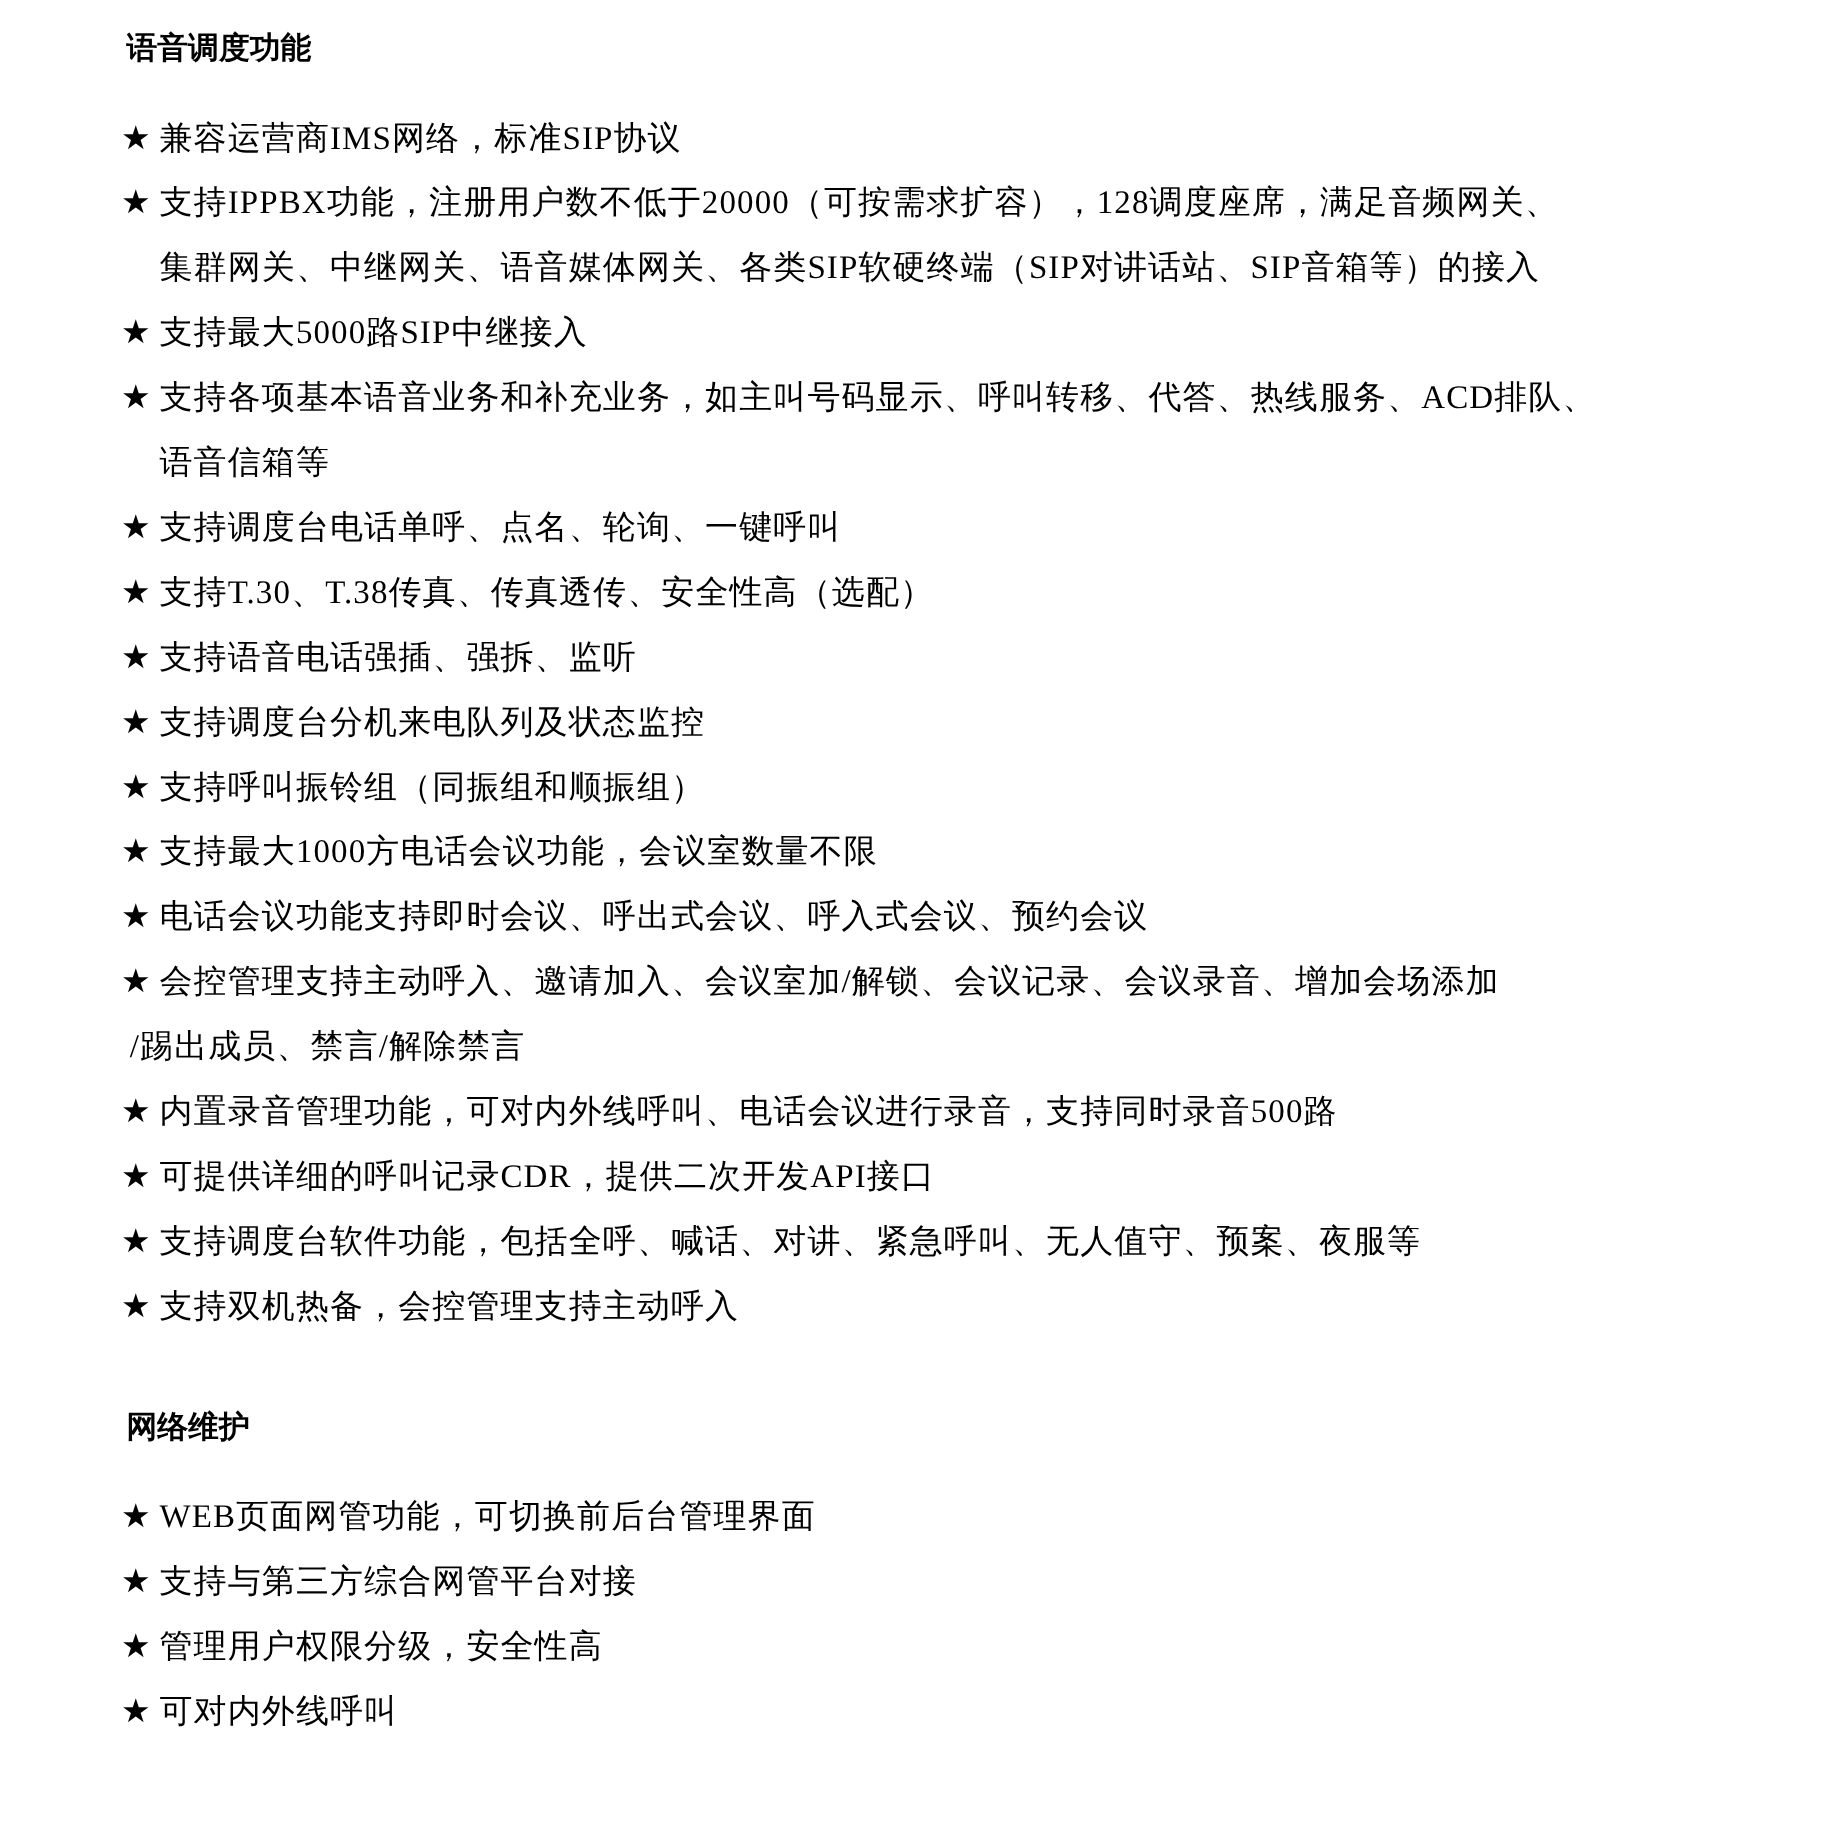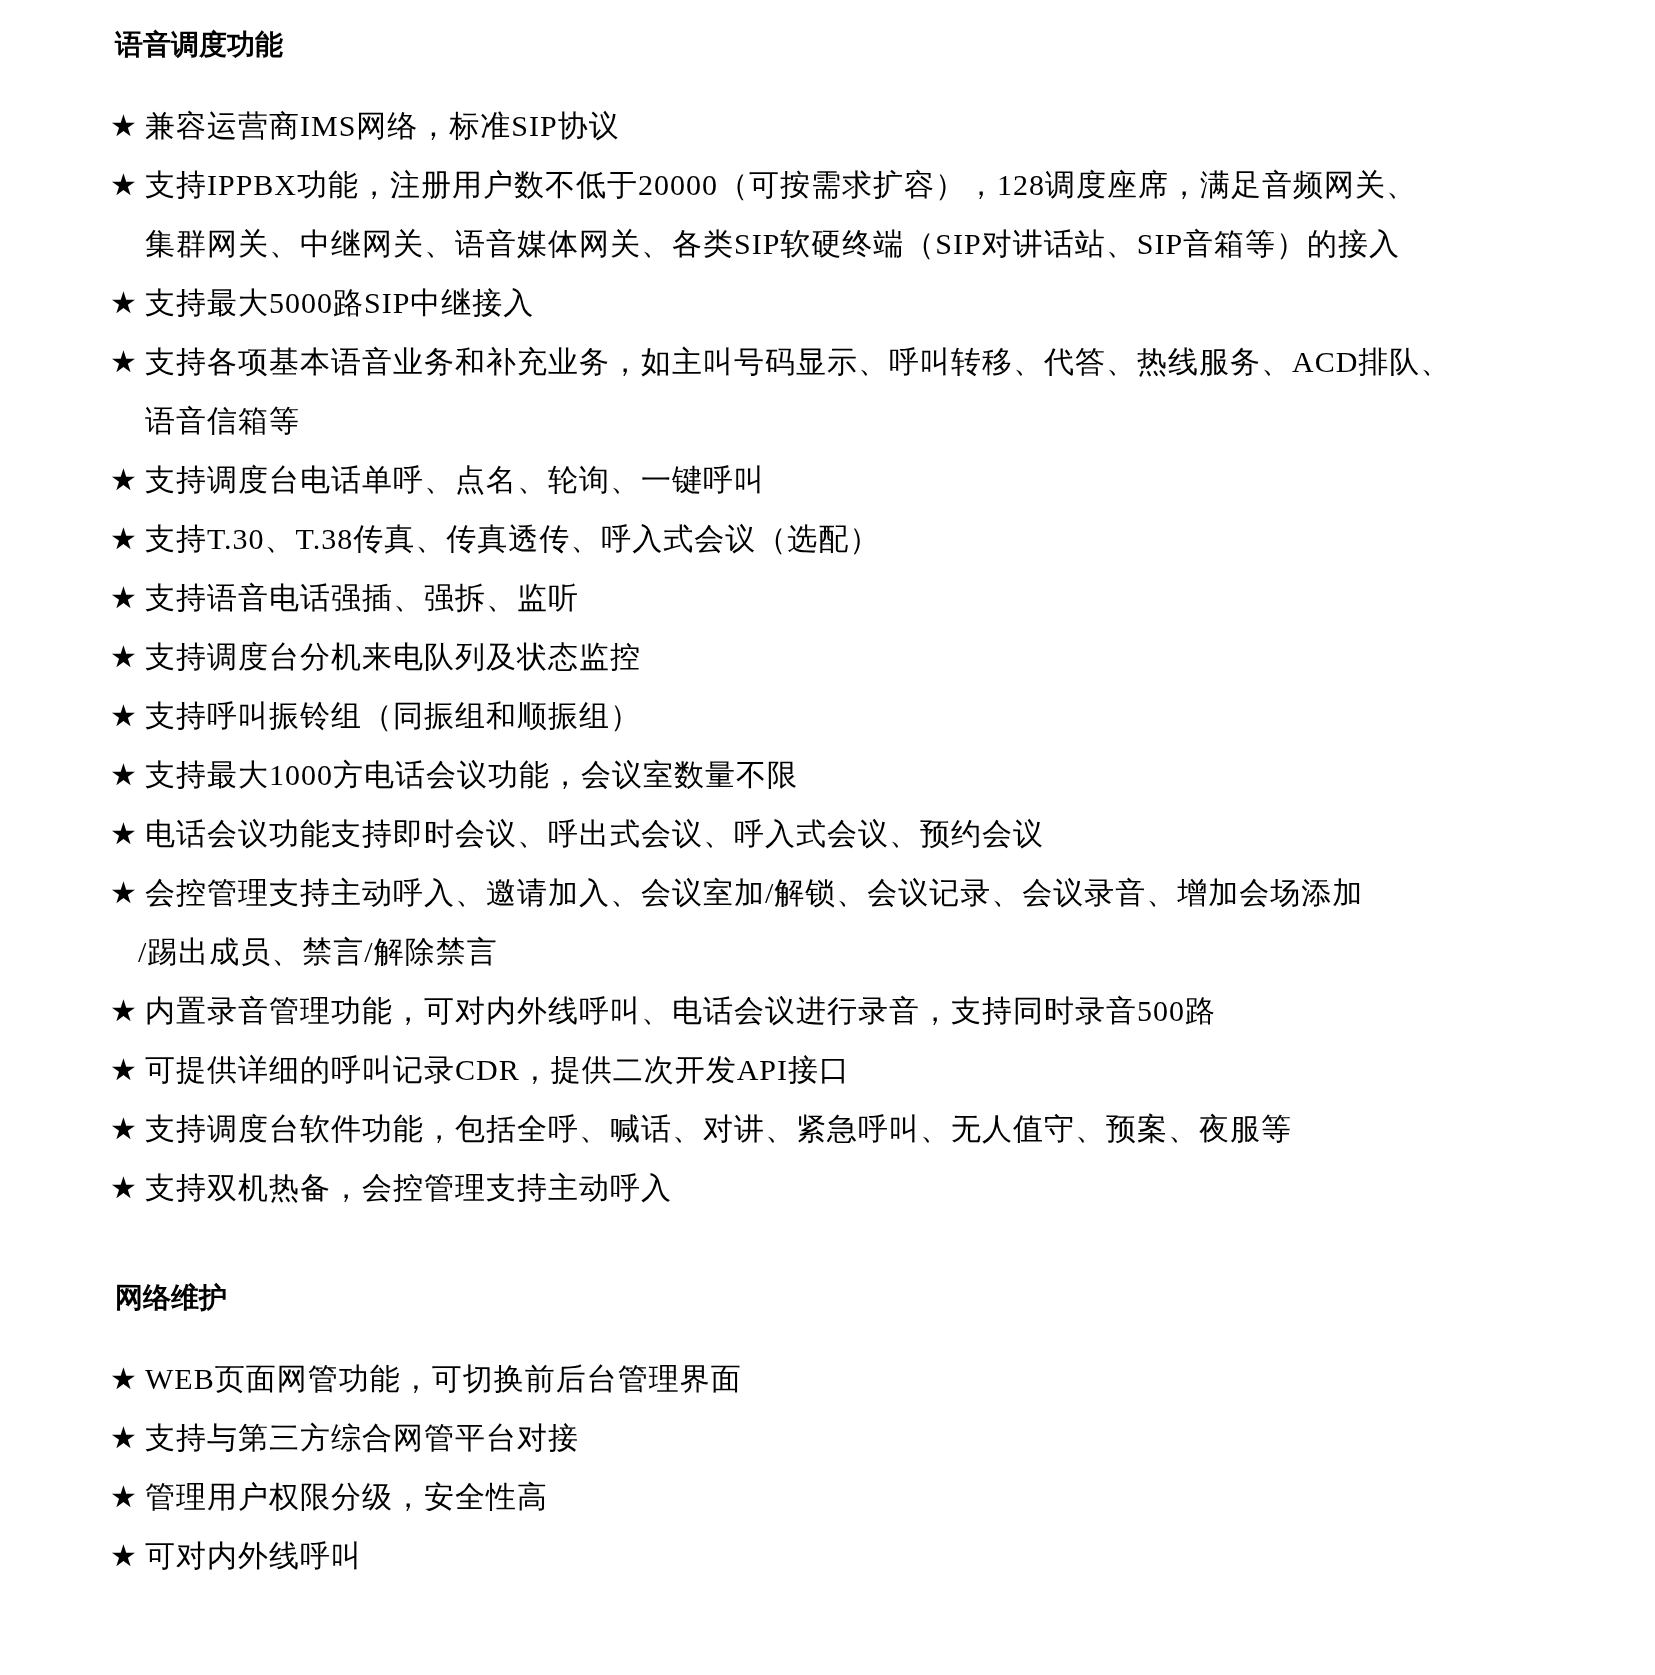--- a/index.html
+++ b/index.html
@@ -46,21 +46,20 @@
   .line .star {
     display: inline-block;
     width: 35px;
     font-size: 30px;
   }
   .line.cont {
     padding-left: 35px;
   }
   .line.cont-small {
     padding-left: 8px;
-    margin-left: 20px;
   }
 </style>
 </head>
 <body>
 
 <div class="doc">
   <div id="content">
       <div class="section">
         <div class="section-heading first">语音调度功能</div>
         <div class="item-list">
@@ -75,21 +74,21 @@
             <div class="line"><span class="star">★</span><span>支持最大5000路SIP中继接入</span></div>
           </div>
           <div class="item">
             <div class="line"><span class="star">★</span><span>支持各项基本语音业务和补充业务，如主叫号码显示、呼叫转移、代答、热线服务、ACD排队、</span></div>
             <div class="line cont"><span>语音信箱等</span></div>
           </div>
           <div class="item">
             <div class="line"><span class="star">★</span><span>支持调度台电话单呼、点名、轮询、一键呼叫</span></div>
           </div>
           <div class="item">
-            <div class="line"><span class="star">★</span><span>支持T.30、T.38传真、传真透传、呼入式会议（选配）</span></div>
+            <div class="line"><span class="star">★</span><span>支持T.30、T.38传真、传真透传、安全性高（选配）</span></div>
           </div>
           <div class="item">
             <div class="line"><span class="star">★</span><span>支持语音电话强插、强拆、监听</span></div>
           </div>
           <div class="item">
             <div class="line"><span class="star">★</span><span>支持调度台分机来电队列及状态监控</span></div>
           </div>
           <div class="item">
             <div class="line"><span class="star">★</span><span>支持呼叫振铃组（同振组和顺振组）</span></div>
           </div>

